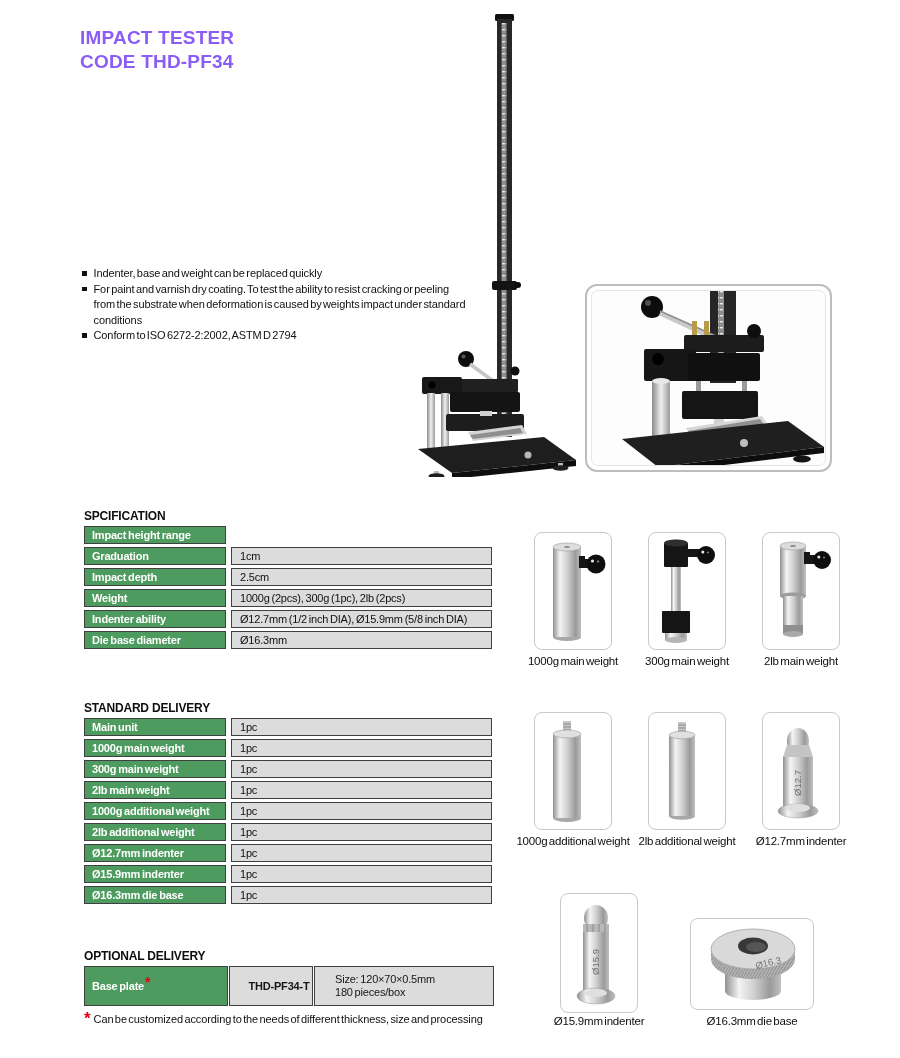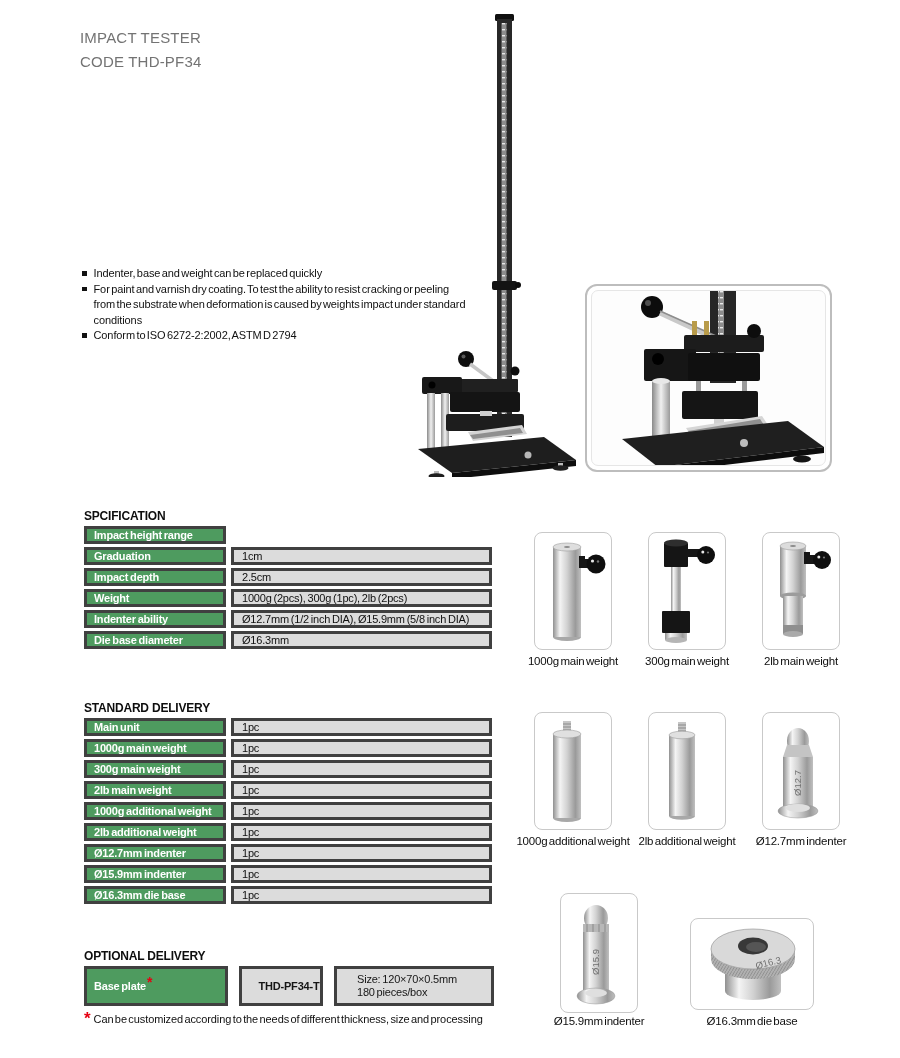--- a/index.html
+++ b/index.html
@@ -1,41 +1,41 @@
 <!DOCTYPE html>
 <html><head>
 <meta charset="utf-8">
 <style>
   html,body { margin:0; padding:0; background:#ffffff; }
   .page { position:relative; width:900px; height:1058px; background:#fff;
           font-family:"Liberation Sans", sans-serif; color:#161616; overflow:hidden; }
   .abs { position:absolute; }
 
   
-  .title { font-size:15px; font-weight:normal; line-height:24px; letter-spacing:0.2px; color:#737373; }
+  .title { font-size:19px; font-weight:bold; line-height:24px; letter-spacing:0.2px; color:#8b5cf6; }
 
   
   .features { list-style:none; margin:0; padding:0; font-size:11px; line-height:15.6px;
               letter-spacing:-0.1px; word-spacing:-1.5px; color:#101010; }
   .features li { display:flex; }
   .features .blt { width:4.5px; height:4.5px; background:#111; margin:5px 7px 0 2px; flex:none; }
 
   
   .sec-heading { font-size:12px; font-weight:bold; letter-spacing:-0.2px; color:#0e0e0e; }
 
   
   .dtable { display:flex; flex-direction:column; }
   .trow { display:flex; gap:5px; margin-bottom:3px; }
-  .tcell { border:3px solid #404040; box-sizing:border-box; display:flex; align-items:center;
+  .tcell { border:1px solid #404040; box-sizing:border-box; display:flex; align-items:center;
            font-size:11px; letter-spacing:-0.2px; word-spacing:-1px; }
   .tlabel { width:142px; background:#4e9b5f; color:#ffffff; font-weight:bold; padding-left:7px; height:18px; }
   .tvalue { flex:1; background:#dcdcdc; color:#101010; padding-left:8px; height:18px; }
 
   
-  .opt-row { display:flex; gap:11px; }
+  .opt-row { display:flex; gap:1px; }
   .opt-label { width:144px; height:40px; background:#4e9b5f; color:#fff; font-weight:bold; padding-left:7px; }
   .opt-code  { width:84px; height:40px; background:#dcdcdc; font-weight:bold; justify-content:center; padding-left:16px; }
   .opt-size  { flex:1; height:40px; background:#dcdcdc; flex-direction:column; align-items:flex-start;
                justify-content:center; line-height:13.5px; }
   .star-sup { color:#e60012; font-weight:bold; font-size:14px; position:relative; top:-4px; margin-left:1px; }
 
   
   .footnote { display:flex; font-size:11px; letter-spacing:-0.1px; word-spacing:-1.5px; color:#101010; white-space:nowrap; }
   .footnote .star { color:#e60012; font-size:17px; font-weight:bold; line-height:12px; margin-right:3px; }
 

